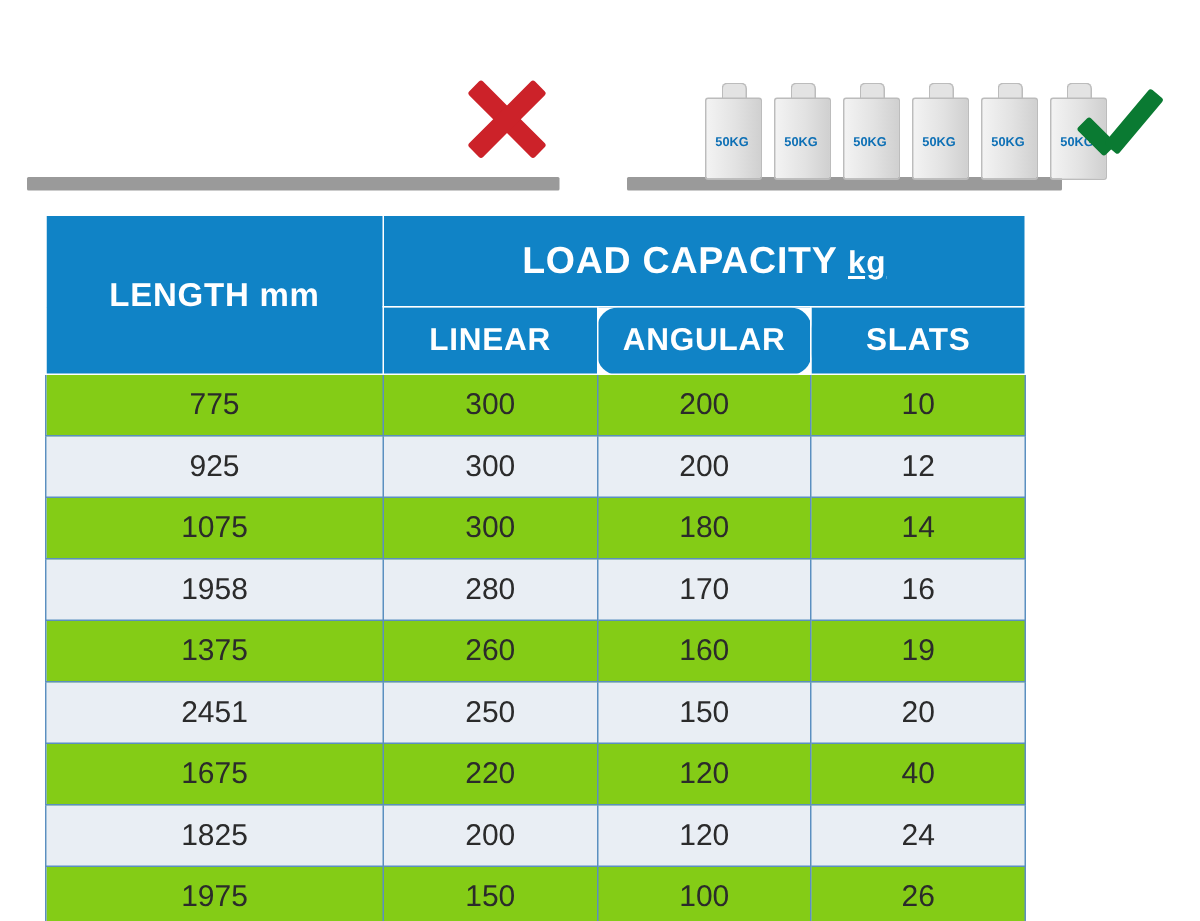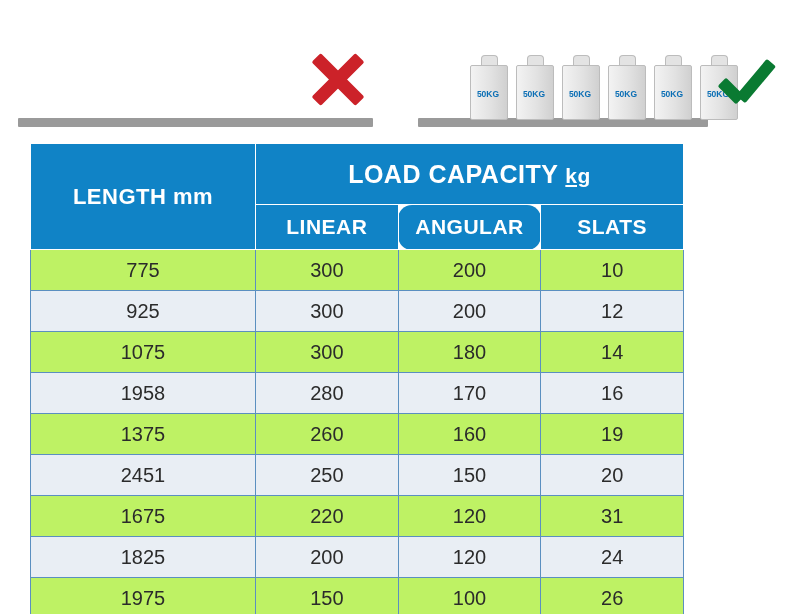--- a/index.html
+++ b/index.html
@@ -217,21 +217,21 @@
     text-decoration: underline;
   }
   th.sub-head {
     font-size: 21px;
     letter-spacing: 0.5px;
     height: 42px;
   }
   #capacity-table tbody td {
     font-size: 20px;
     height: 38px;
-    background: #bef264;
+    background: #84cc16;
   }
   #capacity-table tbody tr:nth-child(even) td {
     background: #e9eef4;
   }
   .col-linear { width: 144px; }
   .col-angular { width: 144px; border-radius: 14px; }
   .col-slats { width: 144px; }
 </style>
 </head>
 <body>
@@ -339,21 +339,21 @@
     <tr>
       <td>2451</td>
       <td>250</td>
       <td>150</td>
       <td>20</td>
     </tr>
     <tr>
       <td>1675</td>
       <td>220</td>
       <td>120</td>
-      <td>31</td>
+      <td>40</td>
     </tr>
     <tr>
       <td>1825</td>
       <td>200</td>
       <td>120</td>
       <td>24</td>
     </tr>
     <tr>
       <td>1975</td>
       <td>150</td>

